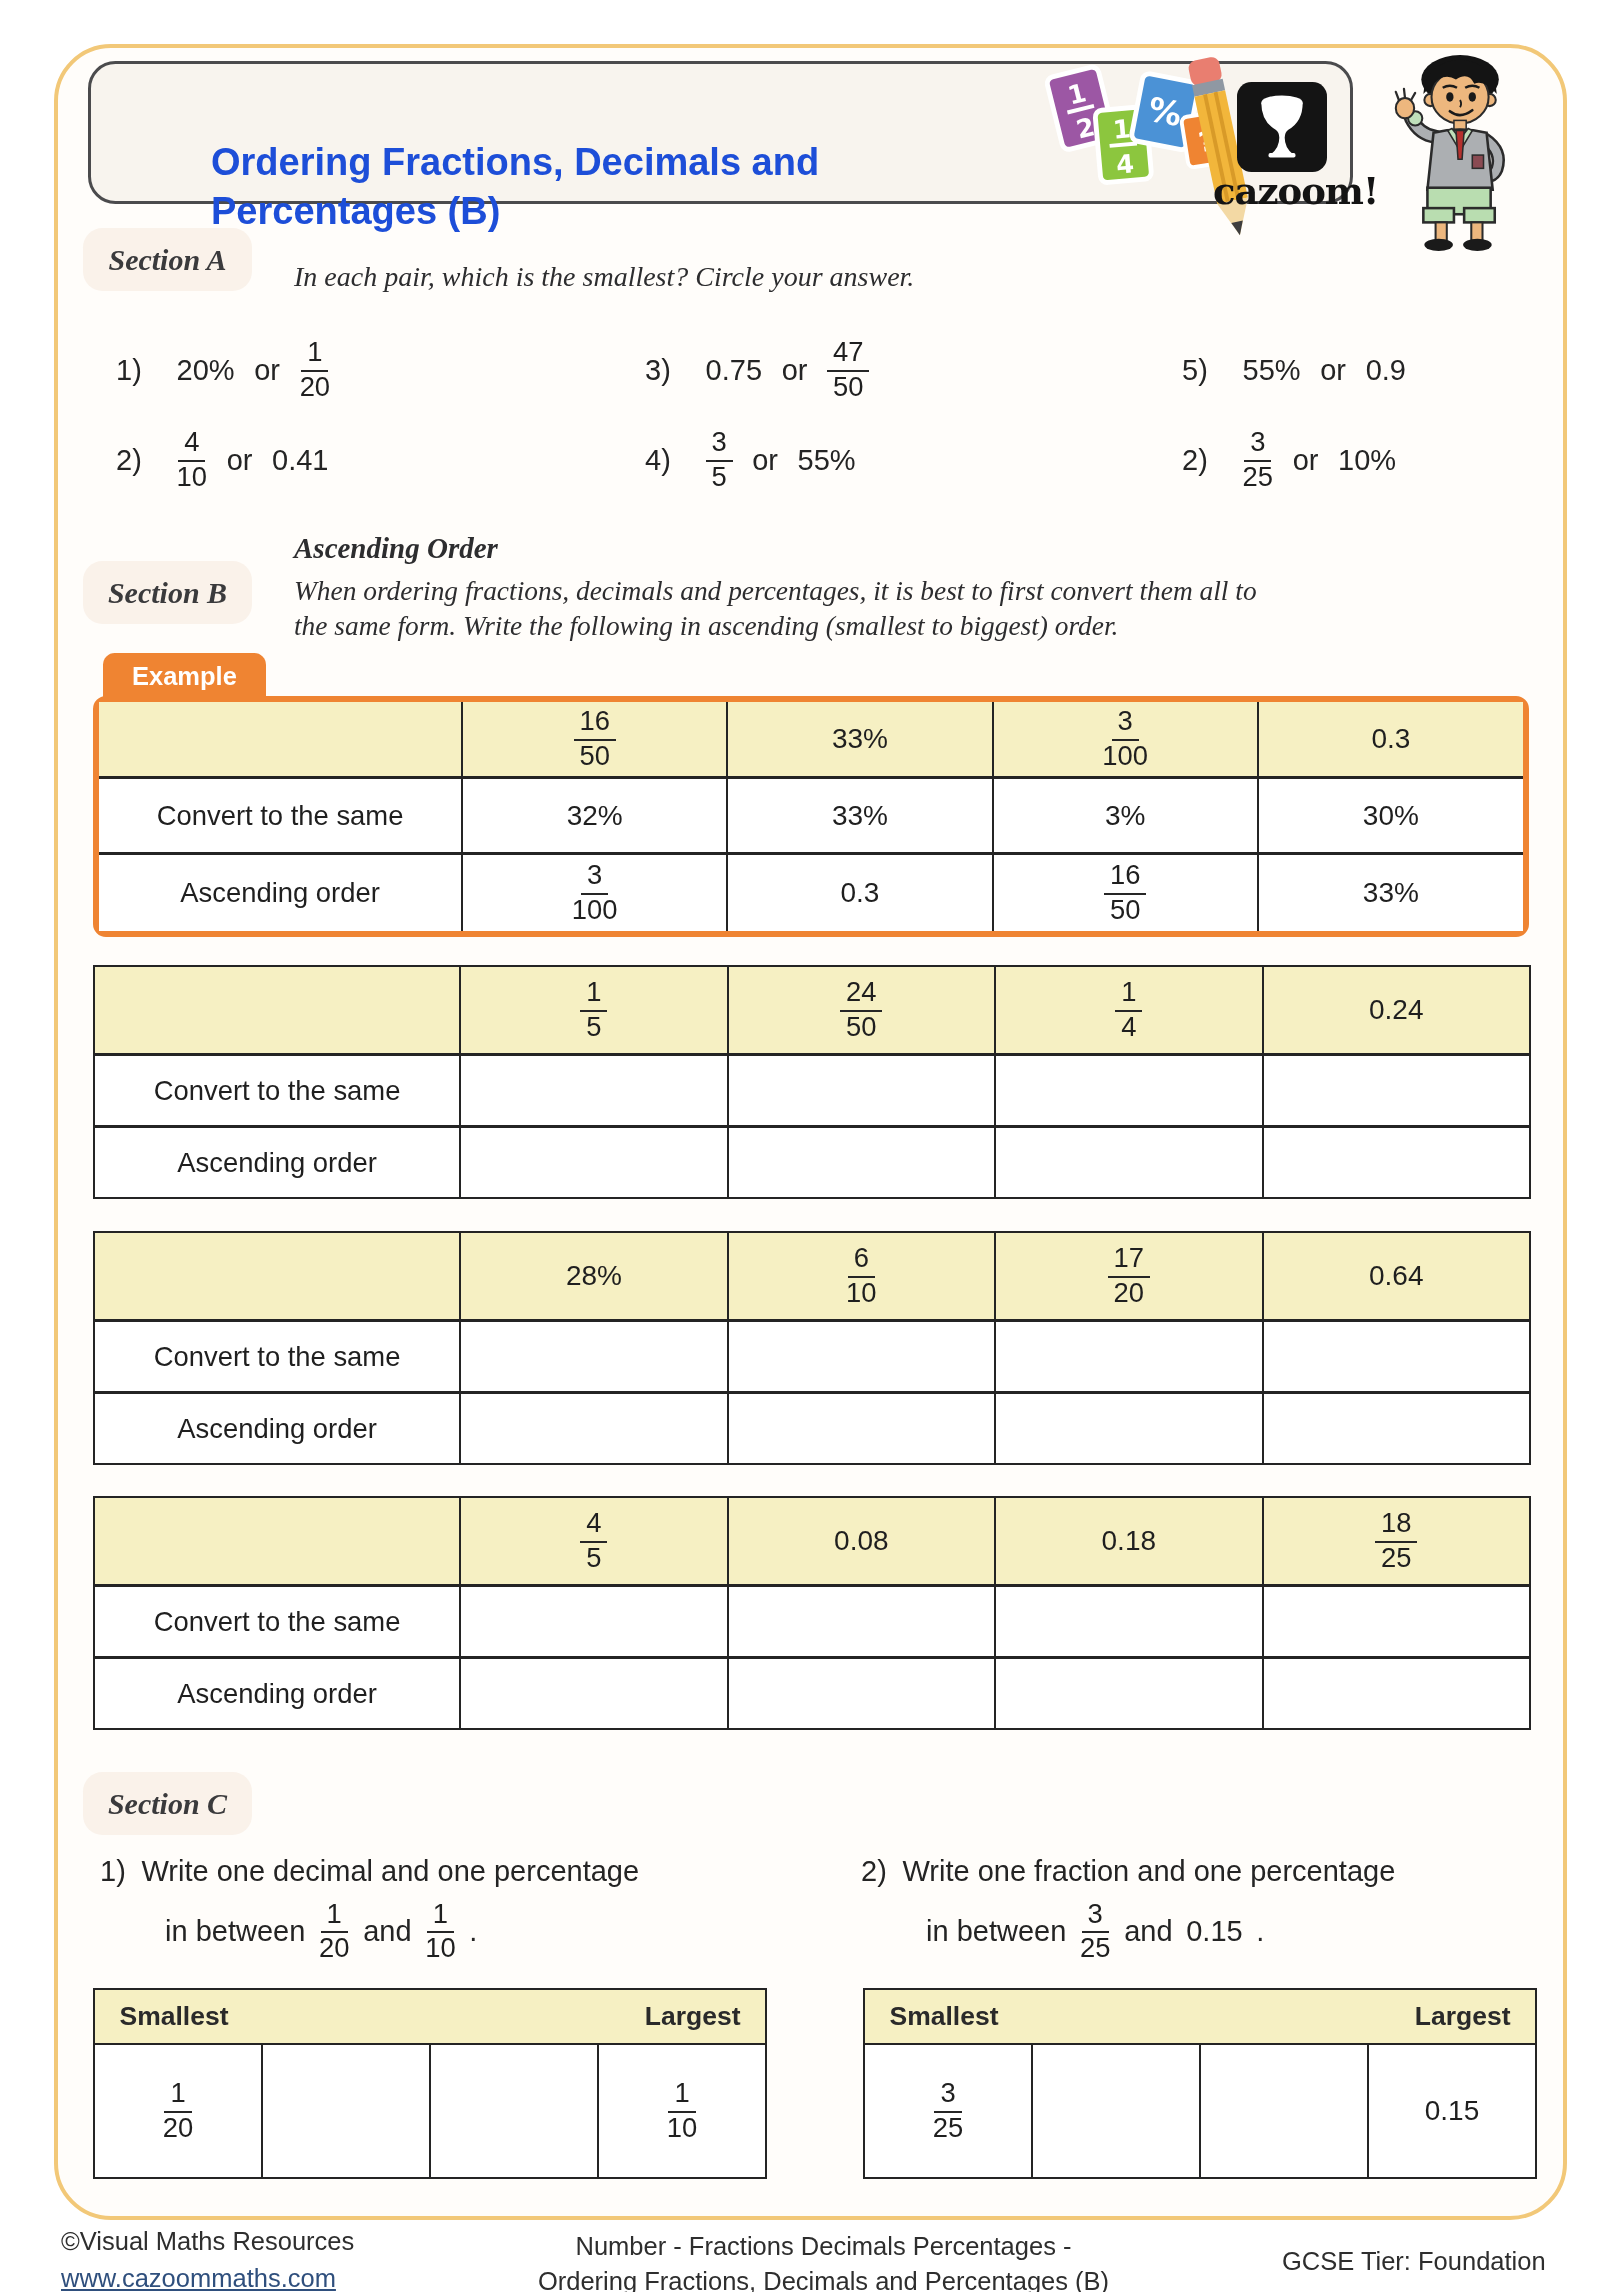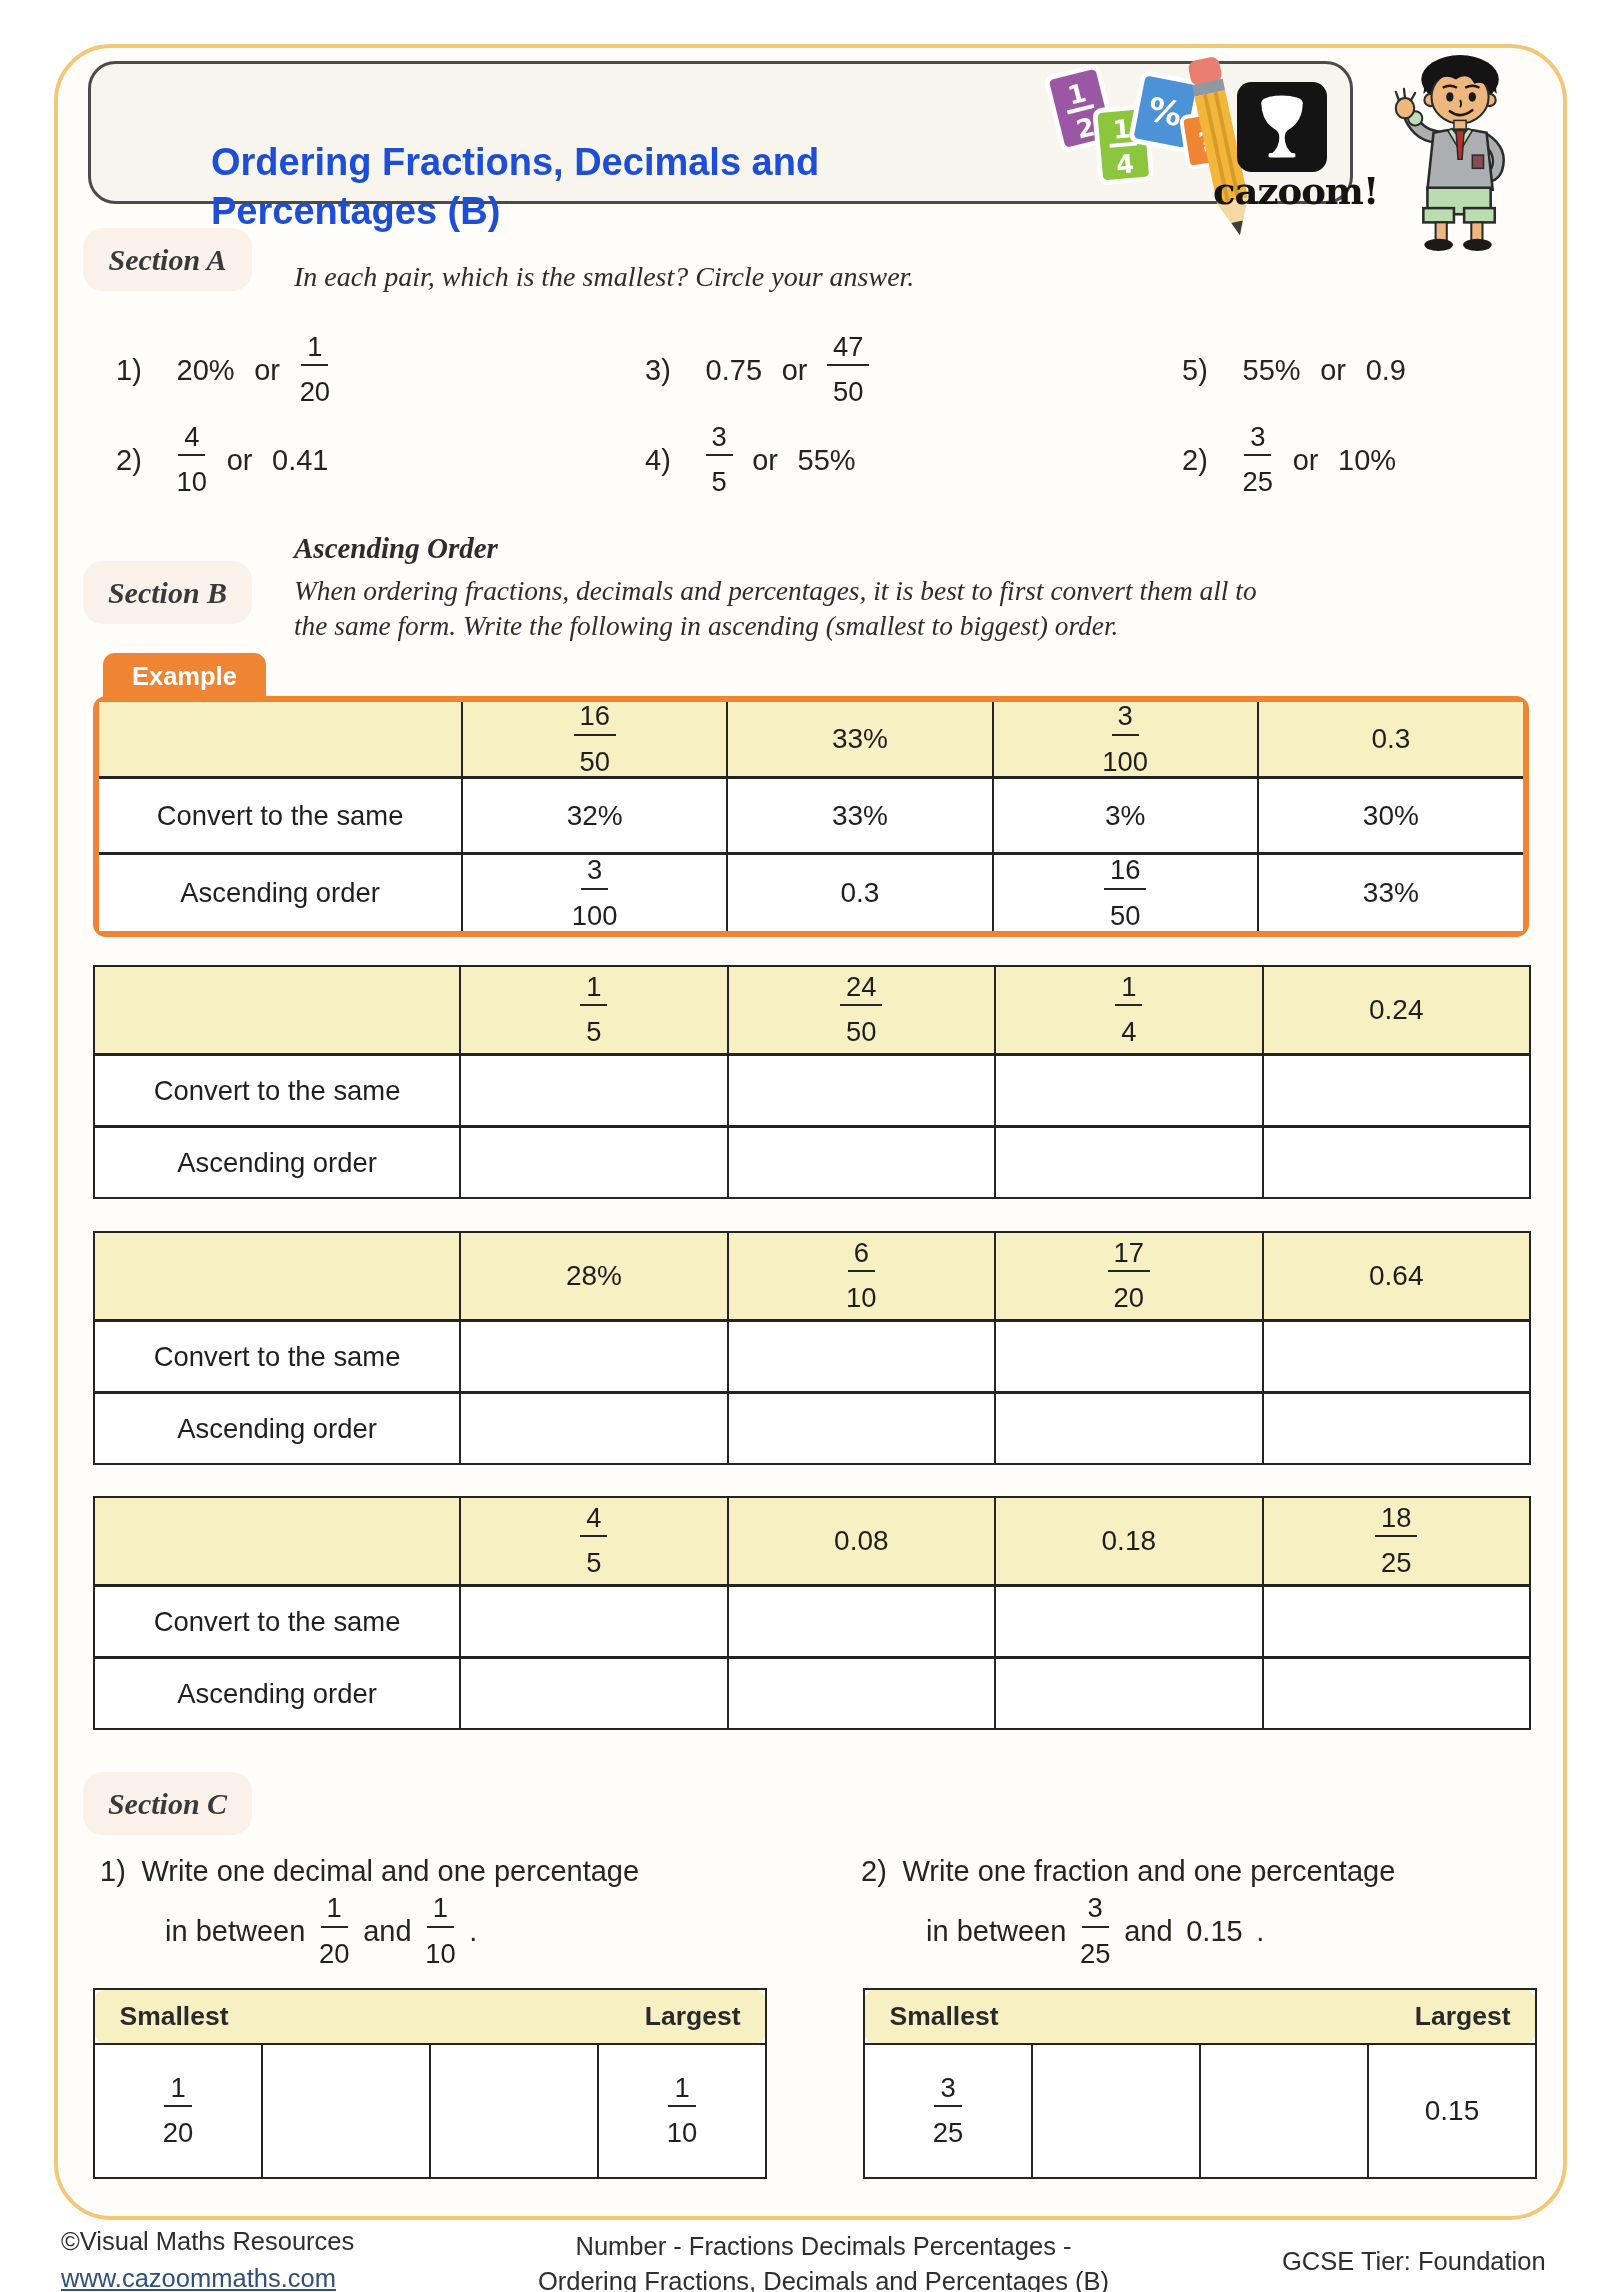--- a/index.html
+++ b/index.html
@@ -28,21 +28,21 @@
   .qgrid{position:absolute;left:116px;top:325px;width:1411px;height:186px;}
   .qcol{position:absolute;top:0;}
   .qc1{left:0;} .qc2{left:529px;} .qc3{left:1066px;}
   .qrow{display:flex;align-items:center;height:90px;gap:19.6px;font-size:29px;color:#242424;}
   .qnum{min-width:41px;}
   .qval{display:inline-flex;align-items:center;}
 
   
   .frac{display:inline-flex;flex-direction:column;align-items:center;line-height:1.05;font-size:27.4px;color:#1f1f1f;vertical-align:middle;}
   .frac .num{padding:0 5.9px 2.9px;border-bottom:2.9px solid #262626;}
-  .frac .den{padding-top:12px;}
+  .frac .den{padding-top:1px;}
 
   
   .ex-tab{position:absolute;left:103px;top:653px;height:47px;padding:0 29px;background:#EF8432;border-radius:11.8px 11.8px 0 0;display:flex;align-items:center;color:#ffffff;font-weight:bold;font-size:25.5px;z-index:2;}
   .ex-wrap{position:absolute;left:93px;top:696px;width:1424px;border:6.9px solid #EF8432;border-radius:13px;background:#ffffff;z-index:1;}
   table.wtable{width:100%;border-collapse:collapse;table-layout:fixed;background:#ffffff;}
   .wtable td{border:2px solid #242424;text-align:center;vertical-align:middle;font-size:28px;color:#1f1f1f;padding:0;}
   .wtable tr.hdr td{background:#F6F0C3;border-bottom-width:3.9px;}
   .wtable tr.mid td{border-bottom-width:3.9px;}
   .ex-wrap td:first-child{border-left:none;} .ex-wrap td:last-child{border-right:none;}
   .ex-wrap tr:first-child td{border-top:none;} .ex-wrap tr:last-child td{border-bottom:none;}
@@ -55,21 +55,21 @@
 
   
   .cq{position:absolute;top:1855px;width:755px;font-size:29px;color:#242424;}
   .cq1{left:100px;} .cq2{left:861px;}
   .cq .l1{display:flex;gap:15.7px;align-items:baseline;}
   .cq .l2{margin-top:7.8px;margin-left:65px;display:flex;align-items:center;gap:13.7px;height:71px;}
   .ctab-wrap{position:absolute;top:1988px;width:674px;}
   .ct1{left:93px;} .ct2{left:863px;}
   table.ctable{width:100%;border-collapse:collapse;table-layout:fixed;border:2.9px solid #242424;background:#ffffff;}
   .ctable td{border:2px solid #242424;text-align:center;vertical-align:middle;font-size:28px;color:#1f1f1f;}
-  .ctable tr.chdr td{background:#F6F0C3;height:51px;border-radius:13px;}
+  .ctable tr.chdr td{background:#F6F0C3;height:51px;}
   .chdr-inner{display:flex;justify-content:space-between;padding:0 23.5px;font-weight:bold;font-size:26.5px;color:#2a2a2a;}
   .ctable tr.cbody td{height:130px;}
 
   
   .f-left{position:absolute;left:61px;top:2223px;font-size:25.5px;line-height:37px;color:#2e2e2e;}
   .f-link{color:#2F4F7D;text-decoration:underline;cursor:pointer;}
   .f-center{position:absolute;left:412px;top:2229px;width:823px;text-align:center;font-size:25.5px;line-height:35px;color:#2e2e2e;}
   .f-right{position:absolute;left:1282px;top:2247px;font-size:25.5px;color:#2e2e2e;}
 </style>
 </head>

